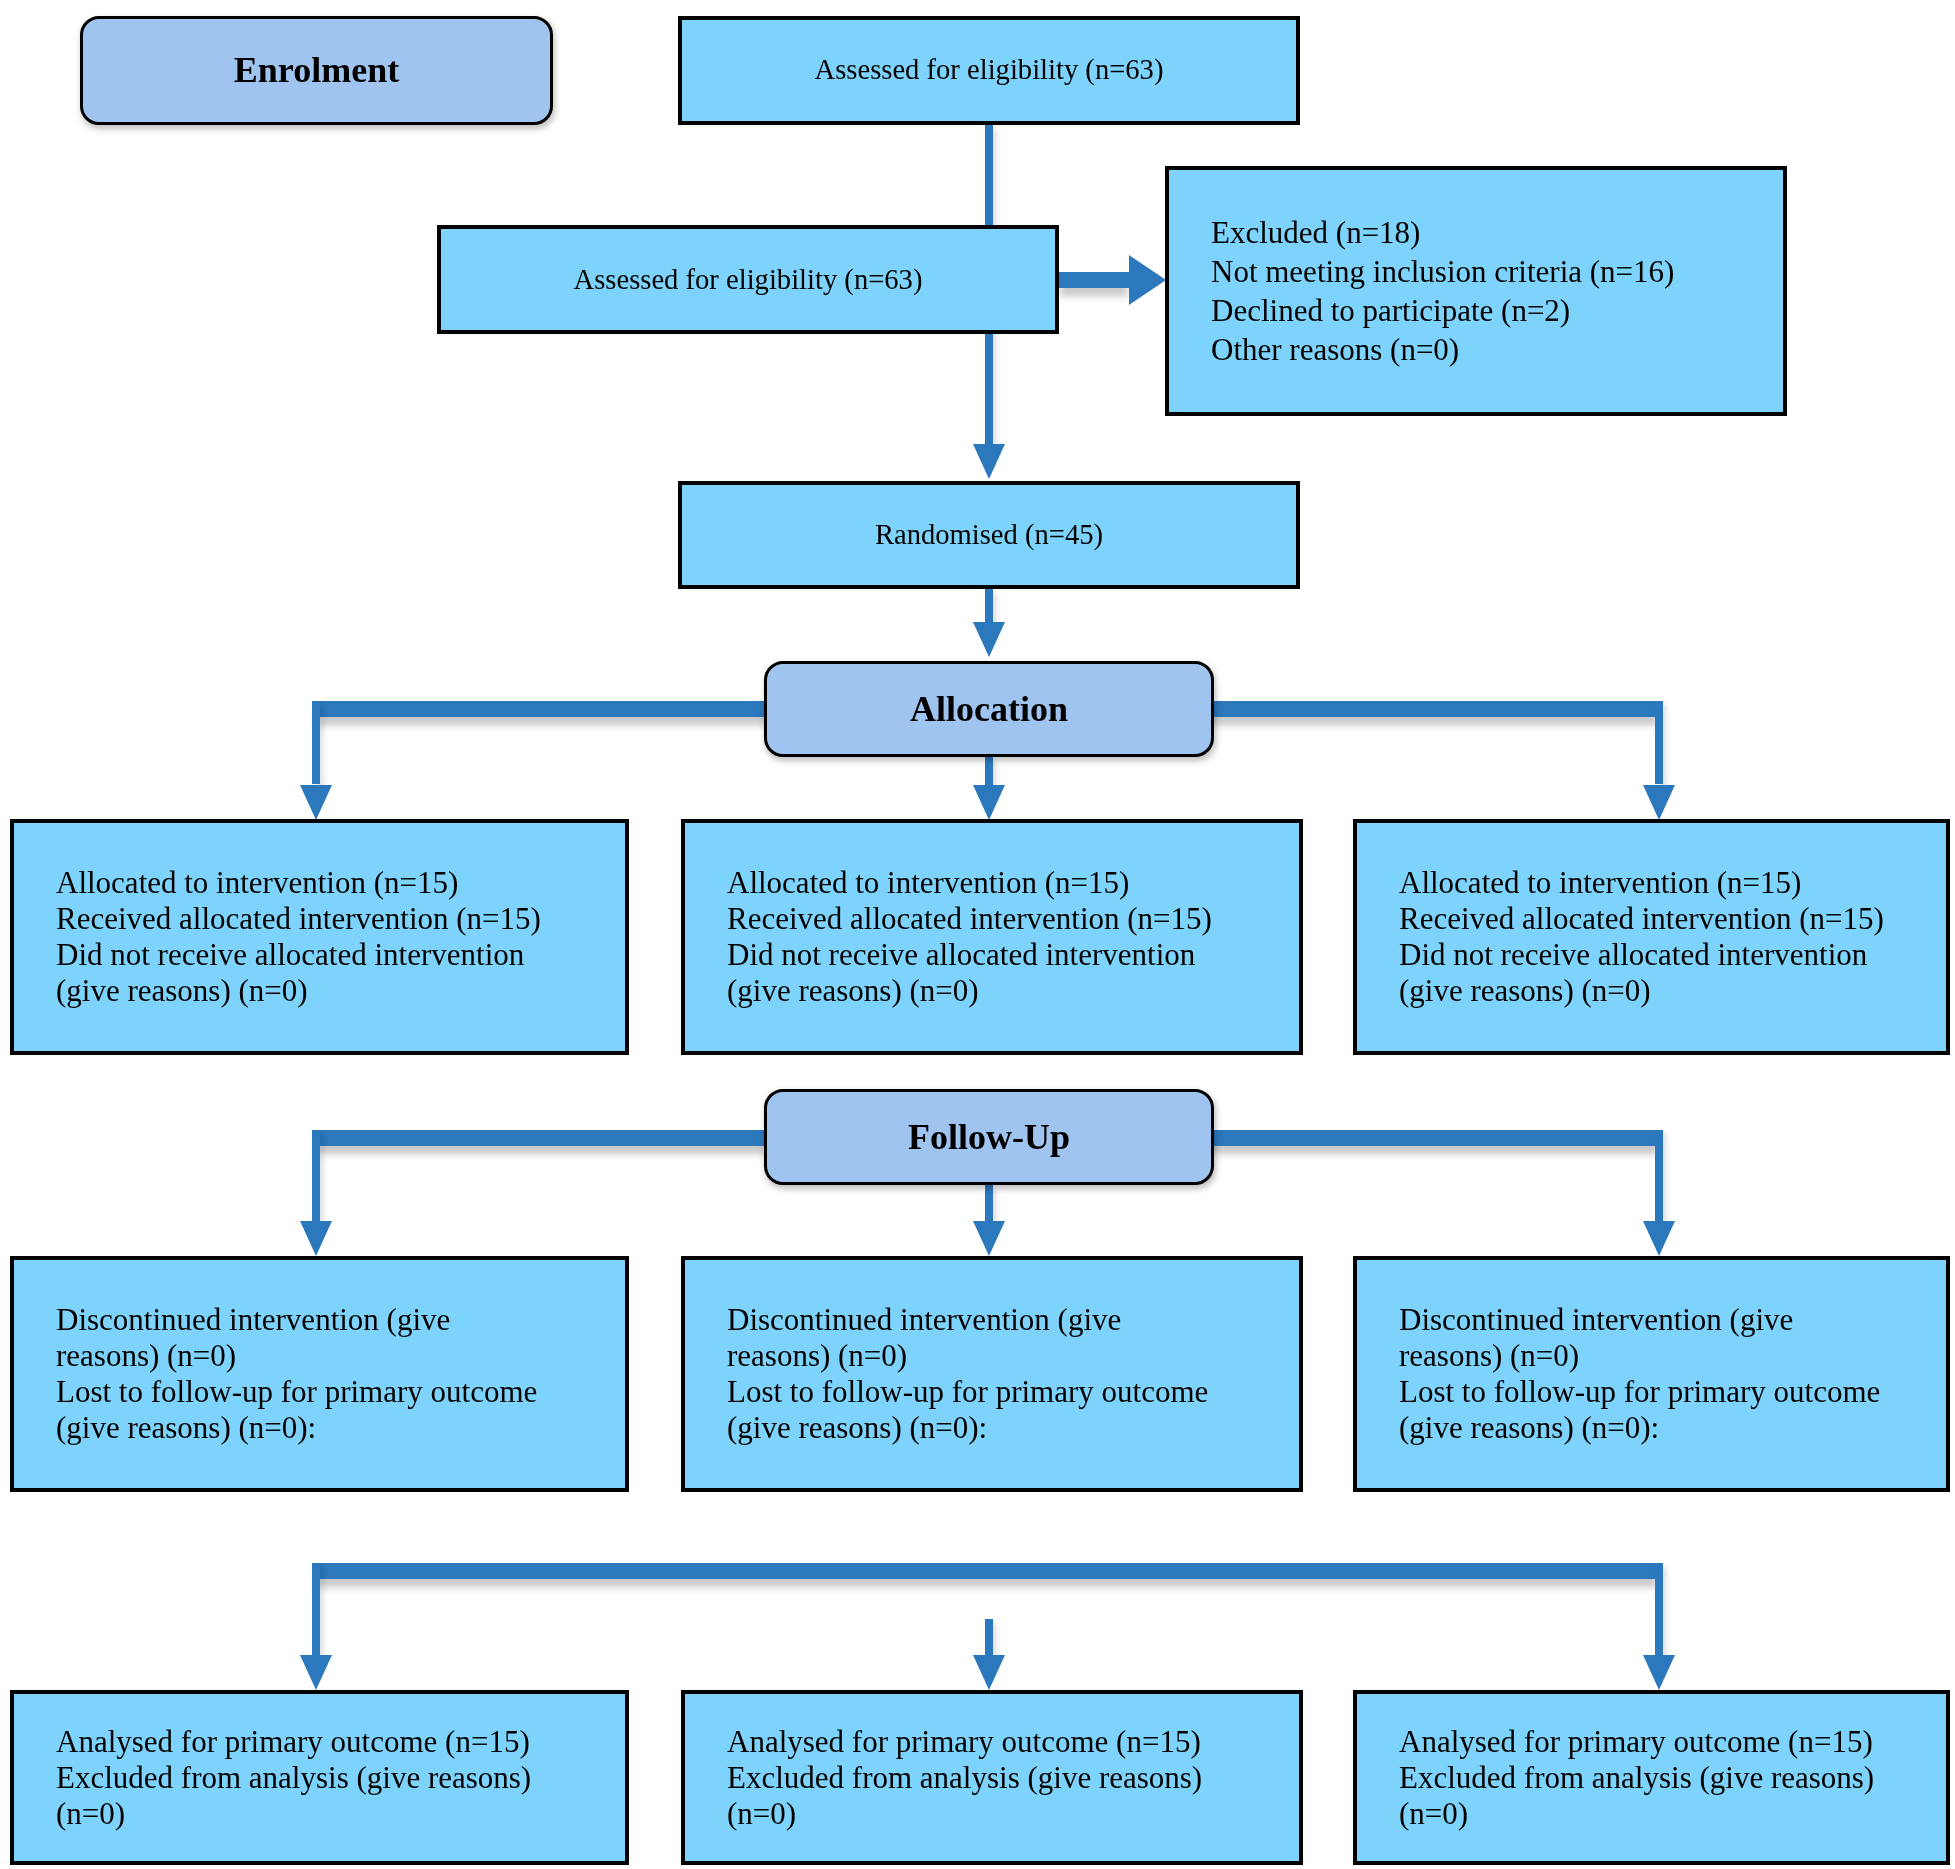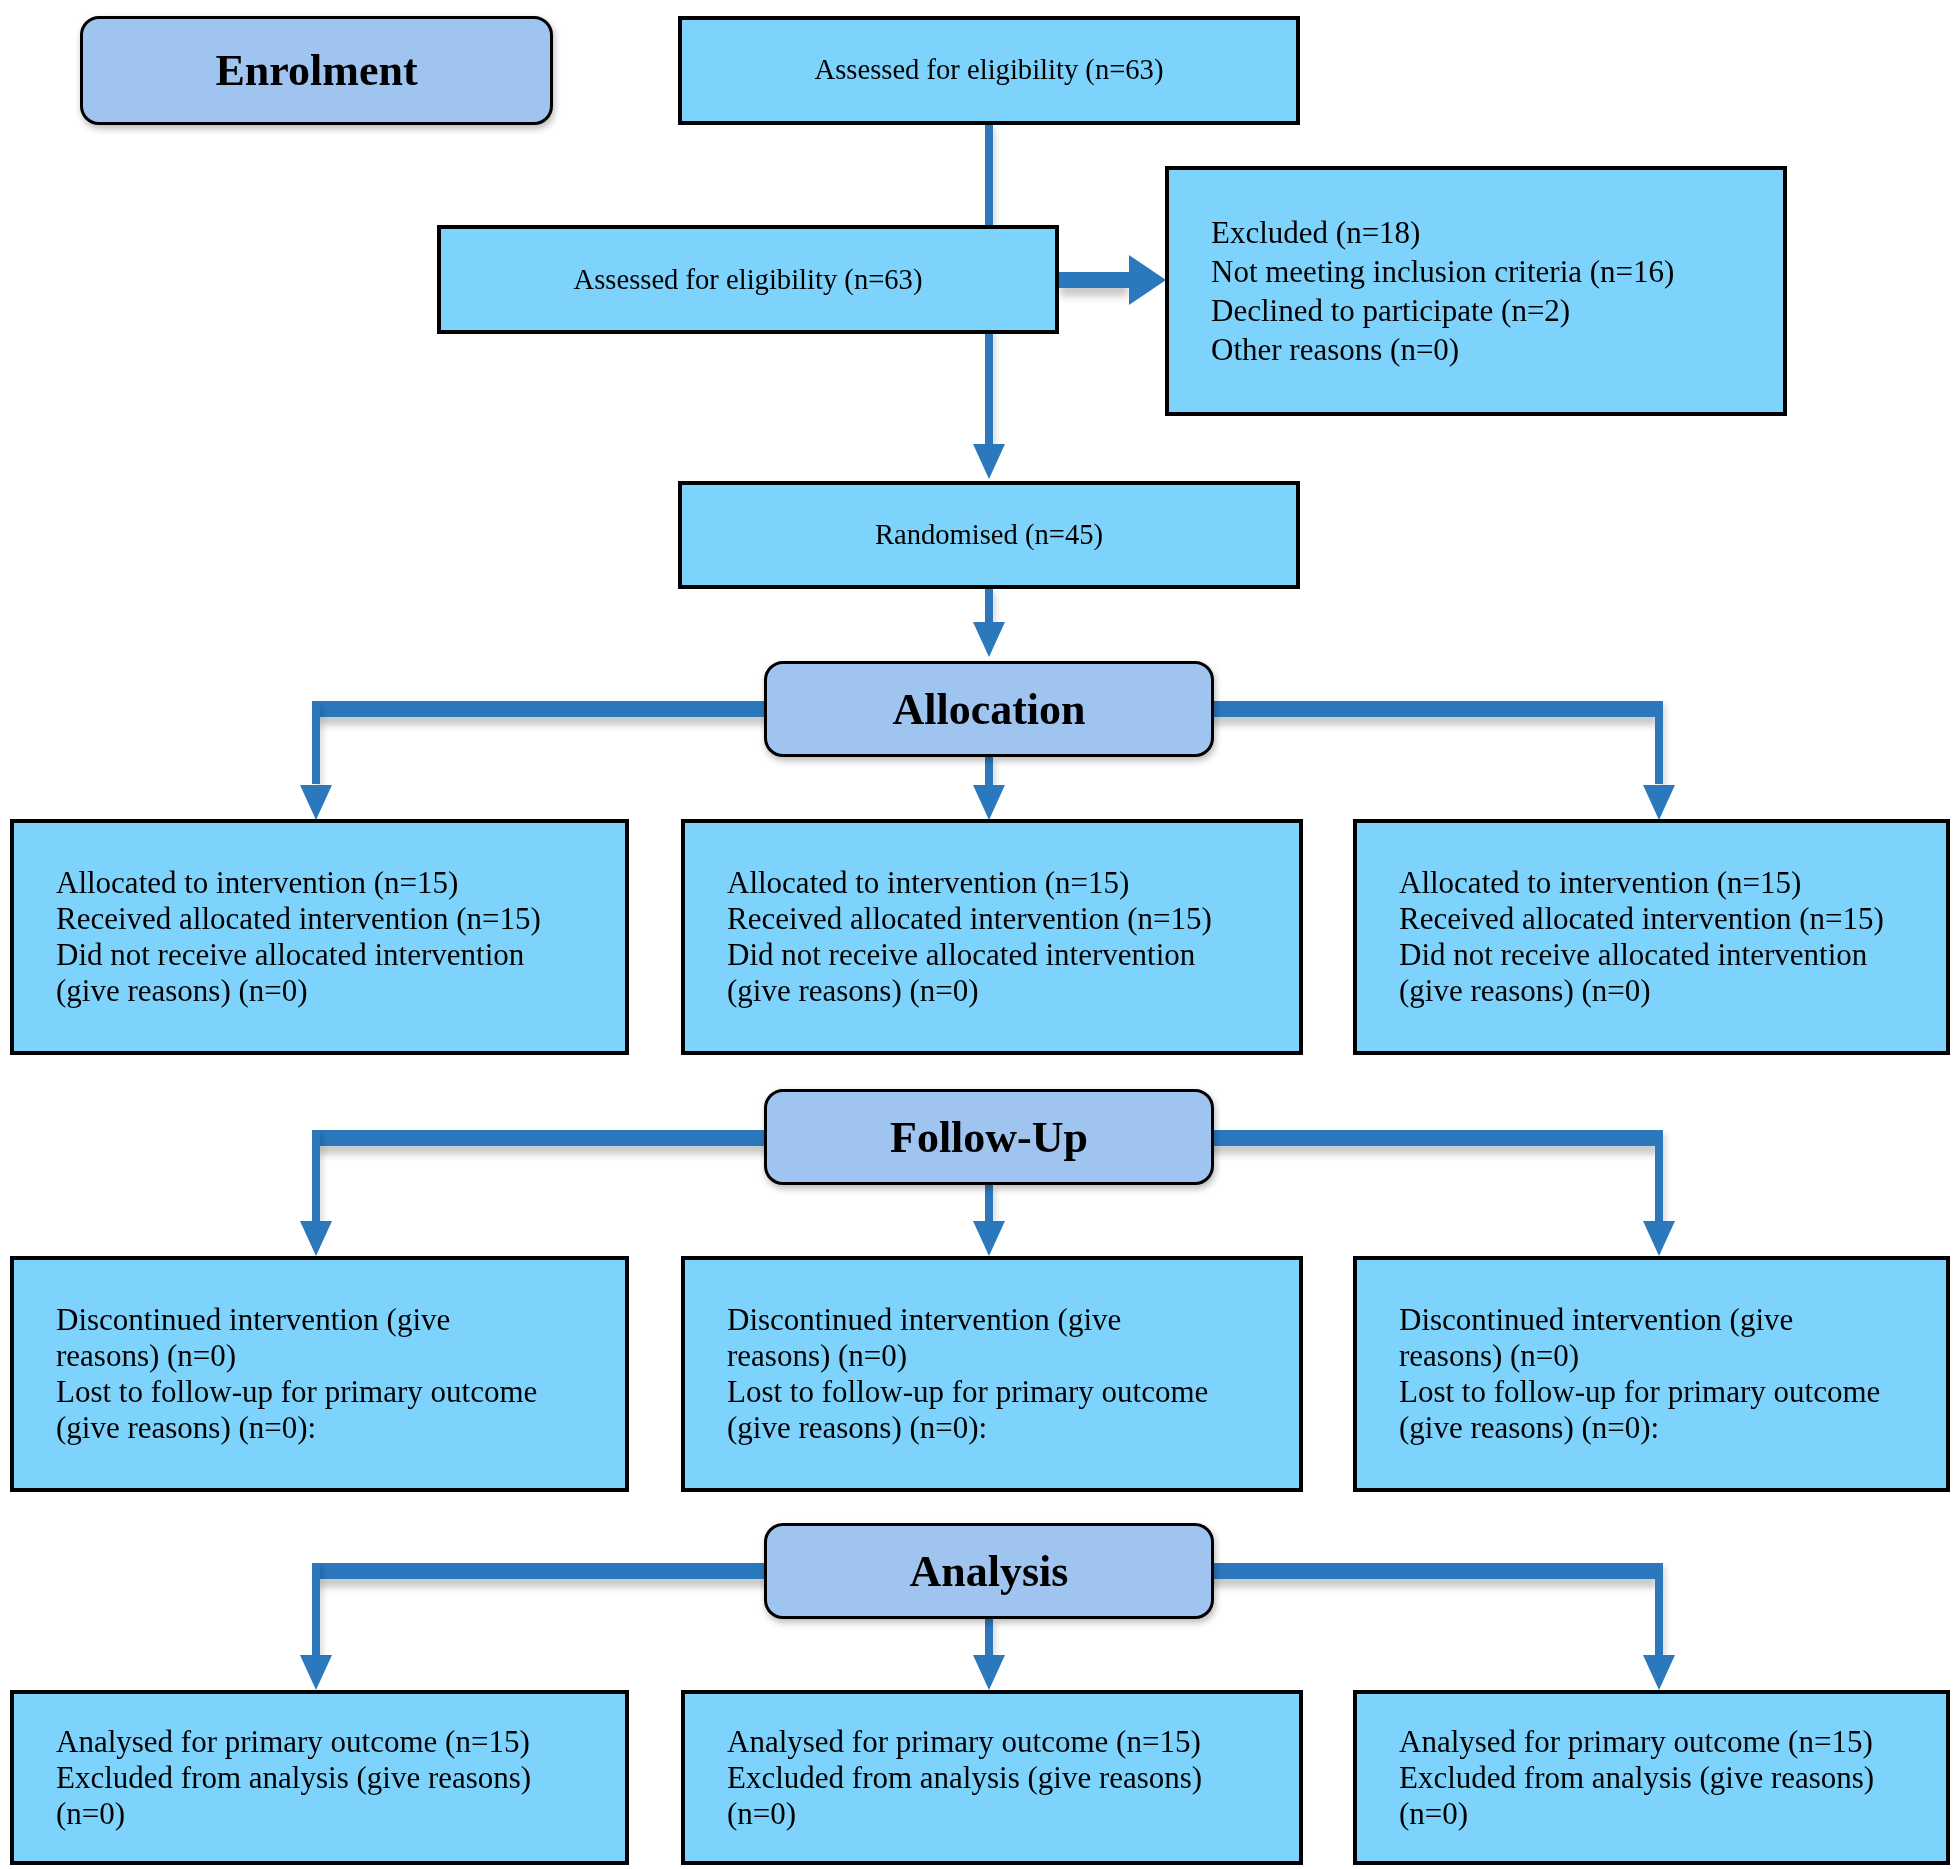--- a/index.html
+++ b/index.html
@@ -47,21 +47,21 @@
     background: var(--banner-fill);
     border: 3.6px solid var(--border);
     border-radius: 19px;
     z-index: 3;
     display: flex;
     align-items: center;
     justify-content: center;
     box-shadow: 1.8px 3.6px 6px rgba(0,0,0,0.25);
   }
   .banner .banner-label {
-    font-size: 44px;
+    font-size: 36px;
     font-weight: bold;
     white-space: nowrap;
   }
   
   .connector { position: absolute; z-index: 1; }
   .vline {
     position: absolute;
     width: 7.7px;
     background: var(--arrow);
     box-shadow: 3.6px 3.6px 4.8px rgba(0,0,0,0.12);
@@ -142,23 +142,20 @@
   </div>
 
   <div class="banner" style="left:764px; top:661px; width:450px; height:96px;">
     <span class="banner-label">Allocation</span>
   </div>
 
   <div class="banner" style="left:764px; top:1089px; width:450px; height:96px;">
     <span class="banner-label">Follow-Up</span>
   </div>
 
-  <div class="banner" style="left:764px; top:1523px; width:450px; height:96px;">
-    <span class="banner-label">Analysis</span>
-  </div>
 
   <div class="box center-text" style="left:678px; top:15.5px; width:622px; height:109px;">
     <div class="line">Assessed for eligibility (n=63)</div>
   </div>
 
   <div class="box center-text" style="left:437px; top:225px; width:622px; height:109px;">
     <div class="line">Assessed for eligibility (n=63)</div>
   </div>
 
   <div class="box left-text wide-lines" style="left:1165px; top:166px; width:622px; height:250px;">

